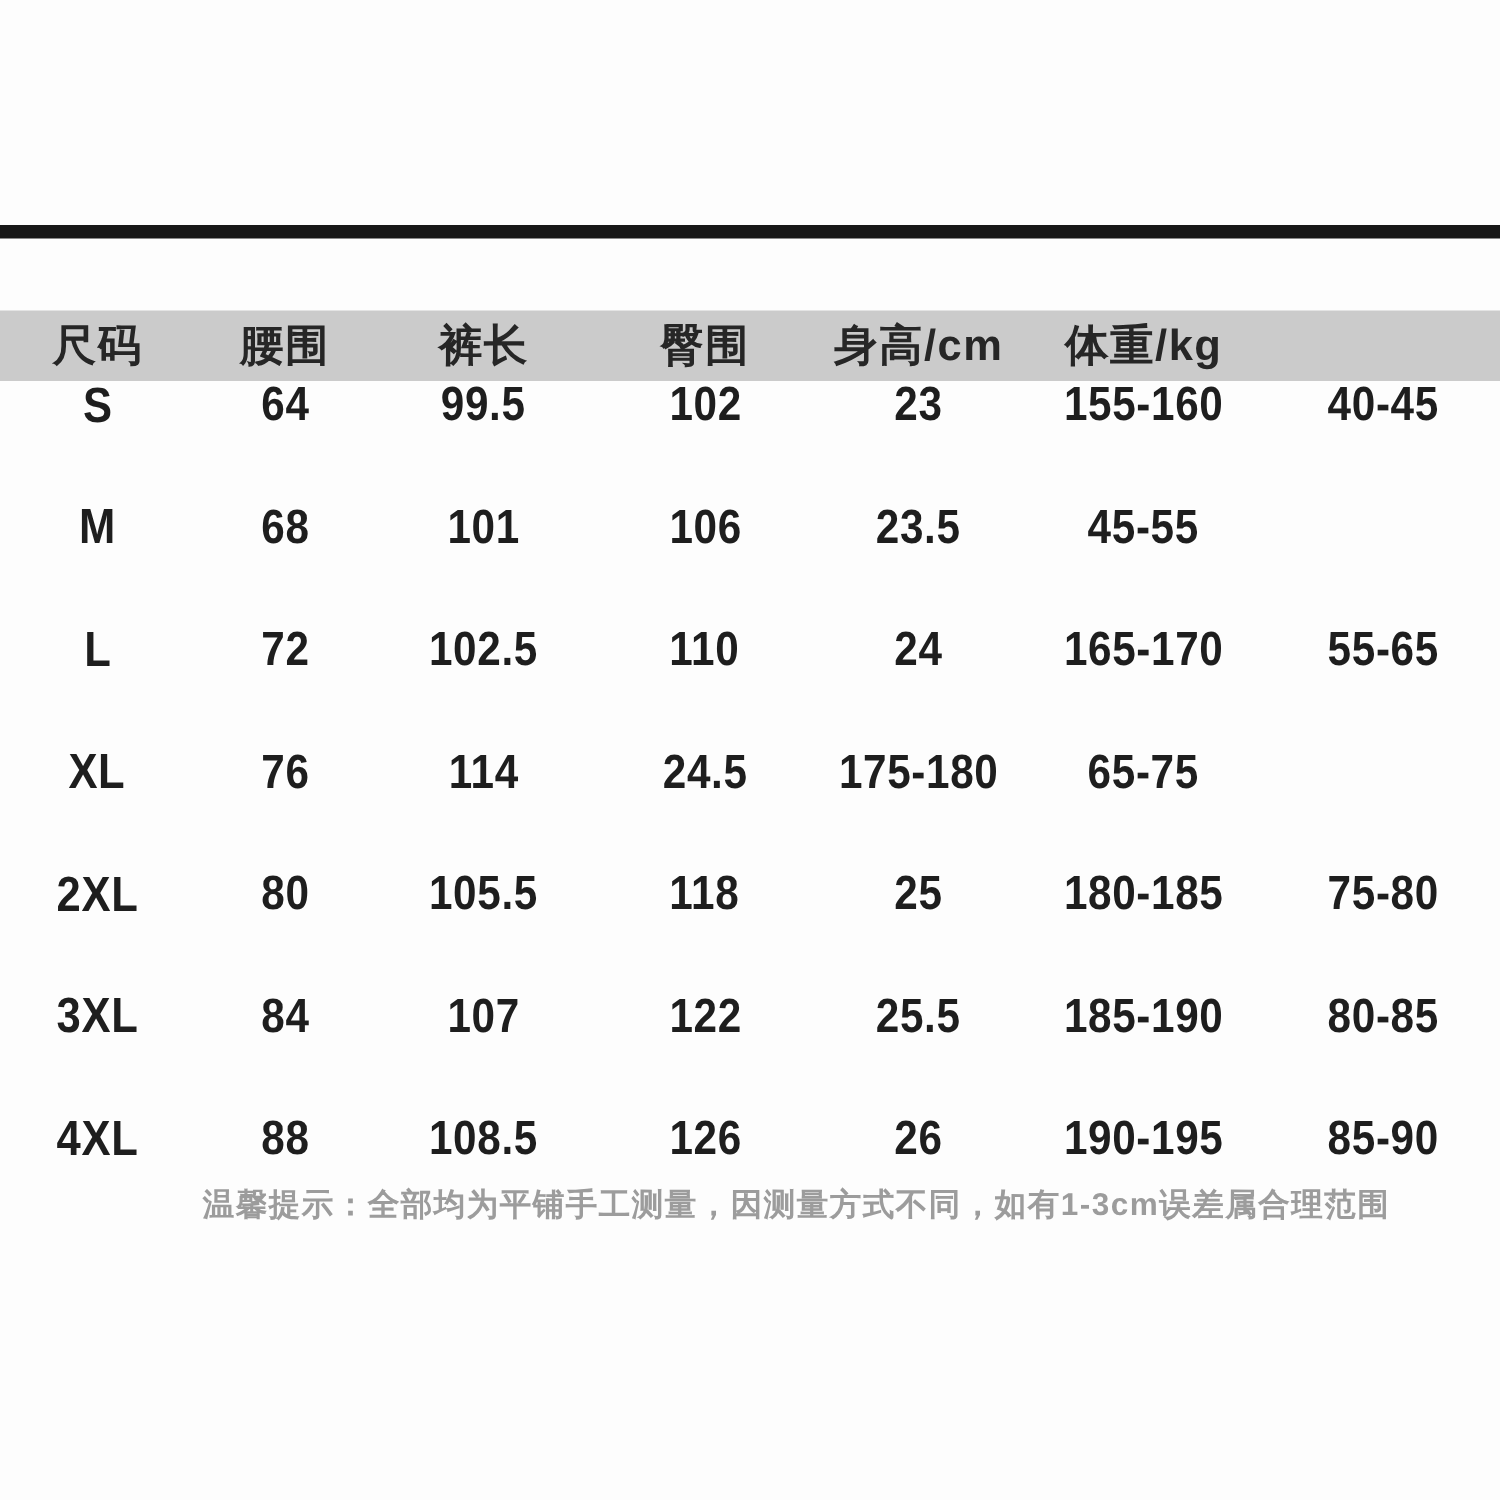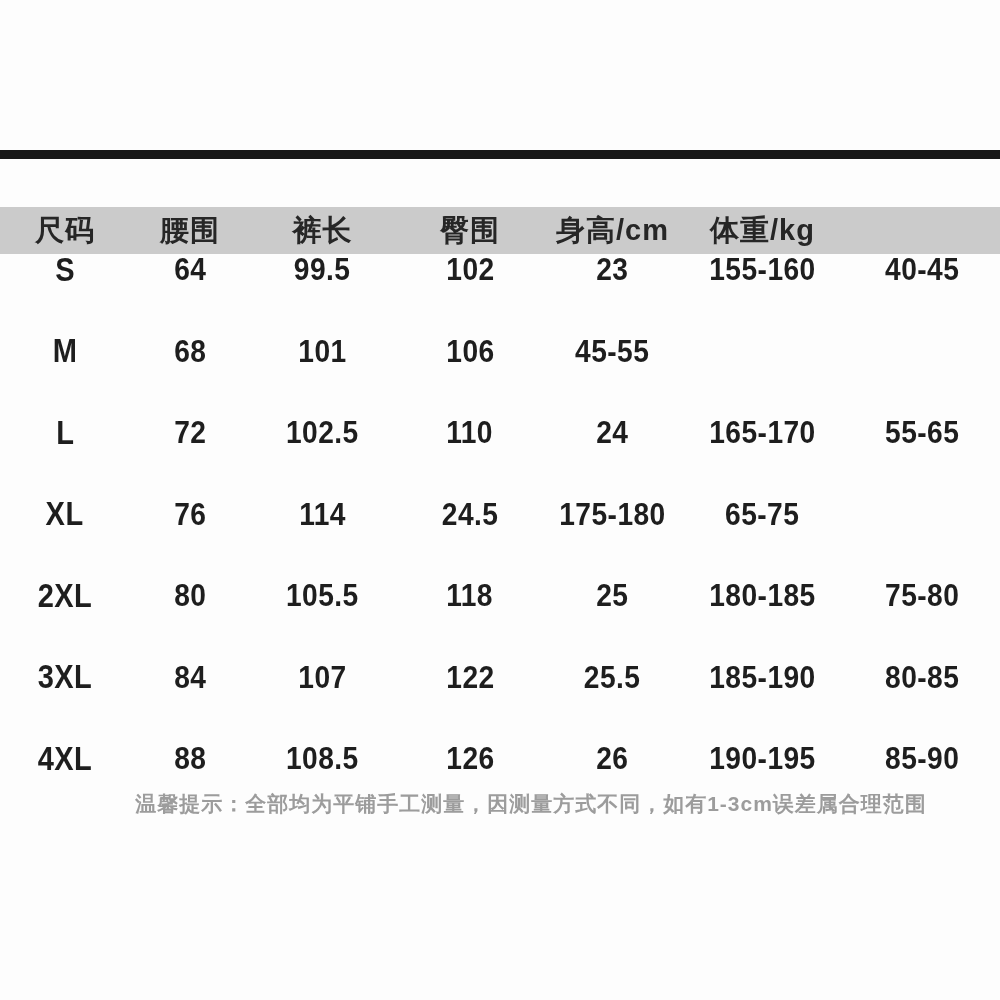--- a/index.html
+++ b/index.html
@@ -139,20 +139,23 @@
       <div class="cell">
           <span class="cell-text">68</span>
         </div>
       <div class="cell">
           <span class="cell-text">101</span>
         </div>
       <div class="cell">
           <span class="cell-text">106</span>
         </div>
       <div class="cell">
+          <span class="cell-text">23.5</span>
+        </div>
+      <div class="cell">
           <span class="cell-text">45-55</span>
         </div>
     </div>
 
     <div class="grid-row data-row">
       <div class="cell size-col">
           <span class="cell-text">L</span>
         </div>
       <div class="cell">
           <span class="cell-text">72</span>

